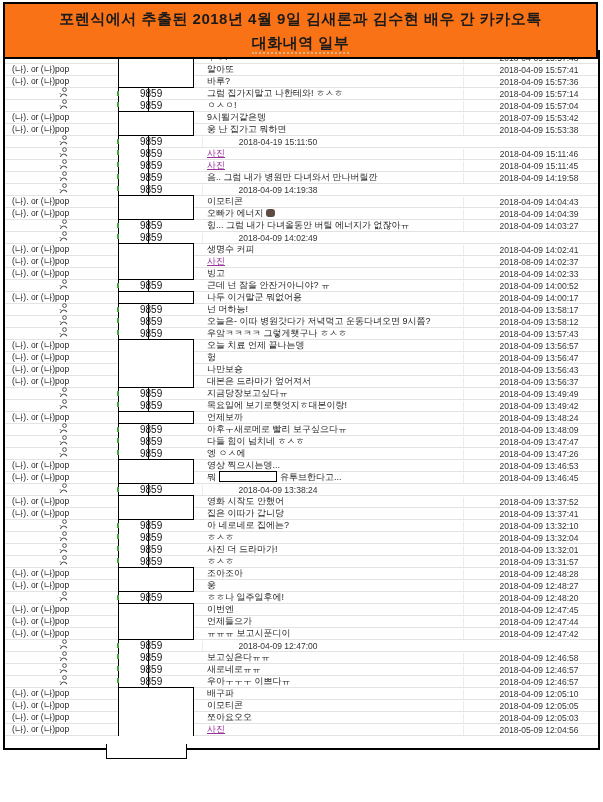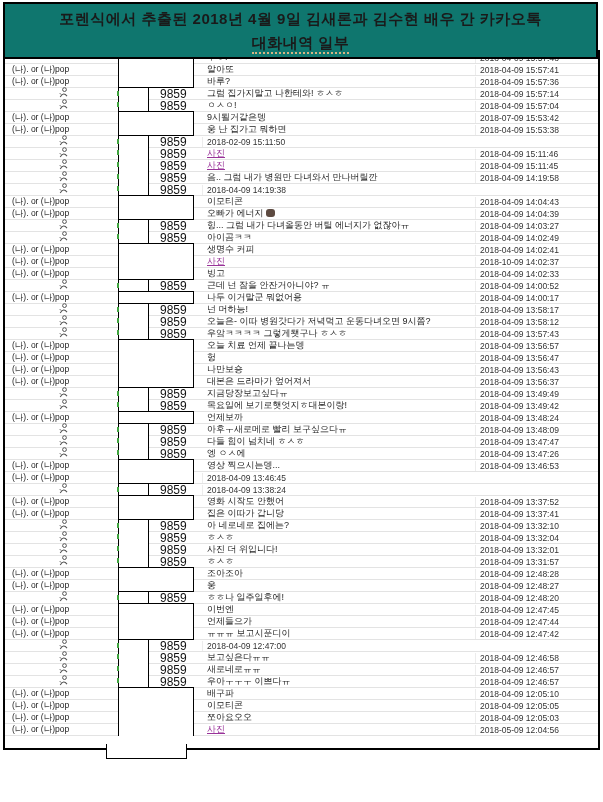--- a/index.html
+++ b/index.html
@@ -4,56 +4,56 @@
 <style>
   html,body{margin:0;padding:0;}
   body{
     width:603px;height:802px;position:relative;background:#fff;
     font-family:"Liberation Sans","DejaVu Sans",sans-serif;color:#1a1a1a;
     overflow:hidden;
   }
   
   .titlebox{
     position:absolute;left:3px;top:2px;width:591px;z-index:6;
-    border:2px solid #000;background:#0f766e;text-align:center;
+    border:2px solid #000;background:#f97316;text-align:center;
     font-weight:bold;font-size:15px;line-height:24px;padding:3px 0 2px 0;
     letter-spacing:.5px;
   }
   .titlebox .wavy{border-bottom:2px dotted #d4b483;padding-bottom:1px;}
   
   .doc-table{
     position:absolute;left:3px;top:50px;width:593px;z-index:1;
     border:2px solid #000;background:#fff;
   }
   .row{
     display:flex;align-items:center;height:12px;box-sizing:border-box;
     border-bottom:1px solid #e3e3e3;font-size:9px;position:relative;
     white-space:nowrap;
   }
   .row:last-child{border-bottom:none;}
   .c-name{width:104px;padding-left:7px;box-sizing:content-box;color:#222;
     font-size:8.5px;overflow:hidden;flex:none;}
   .c-id{width:86px;position:relative;flex:none;height:100%;}
   .c-msg{flex:1;padding-left:5px;overflow:hidden;color:#1c1c1c;}
-  .c-ts{width:118px;flex:none;padding-left:4px;border-left:1px solid #ececec;
-    color:#333;font-size:8.5px;letter-spacing:0;}
+  .c-ts{width:118px;flex:none;padding-left:16px;border-left:1px solid #ececec;
+    color:#333;font-size:8.5px;letter-spacing:0;text-align:center;}
   
   .rbox{
     position:absolute;left:2px;top:-1px;bottom:-1px;background:#fff;
     border:1px solid #000;z-index:2;box-sizing:border-box;
   }
   .rbox.me{width:76px;}
   .rbox.o{width:31px;}
   .rbox.run-mid,.rbox.run-end{border-top:none;}
   .rbox.run-mid,.rbox.run-start{border-bottom:none;}
   .rbox.o::before{
     content:'';position:absolute;left:-2px;top:3px;width:2px;height:5px;
     background:#3fa33f;
   }
-  .idnum{position:relative;z-index:3;margin-left:44px;font-size:12px;color:#111;
+  .idnum{position:relative;z-index:3;margin-left:24px;font-size:10px;color:#111;
     display:inline-block;line-height:12px;}
   .person-icon{display:inline-block;margin-left:47px;vertical-align:middle;}
   .photo-link{color:#993399;text-decoration:underline;cursor:pointer;}
   .inline-redact{
     display:inline-block;width:56px;height:9px;border:1px solid #000;
     background:#fff;vertical-align:-2px;margin:0 3px;
   }
   .emoji-blob{
     display:inline-block;width:9px;height:8px;background:#5d4a41;
     border-radius:3px;vertical-align:-1px;margin-left:2px;
@@ -132,21 +132,21 @@
       <div class="c-msg"><span>웅 난 집가고 뭐하면</span></div>
       <div class="c-ts">2018-04-09 15:53:38</div>
     </div>
     <div class="row">
       <div class="c-name"><span class="person-icon"><svg width="9" height="11" viewBox="0 0 9 11">
             <circle cx="5.5" cy="2.6" r="1.9" fill="none" stroke="#555" stroke-width="1"></circle>
             <path d="M1.2 10 Q4.5 4.5 8 9.2" fill="none" stroke="#555" stroke-width="1.1"></path>
             <path d="M2.2 7.6 L0.8 6.2" fill="none" stroke="#555" stroke-width="1"></path>
           </svg></span></div>
       <div class="c-id"><div class="rbox o run-start"></div><span class="idnum">9859</span></div>
-      <div class="c-ts">2018-02-09 15:11:50</div>
+      <div class="c-ts">2018-04-19 15:11:50</div>
     </div>
     <div class="row">
       <div class="c-name"><span class="person-icon"><svg width="9" height="11" viewBox="0 0 9 11">
             <circle cx="5.5" cy="2.6" r="1.9" fill="none" stroke="#555" stroke-width="1"></circle>
             <path d="M1.2 10 Q4.5 4.5 8 9.2" fill="none" stroke="#555" stroke-width="1.1"></path>
             <path d="M2.2 7.6 L0.8 6.2" fill="none" stroke="#555" stroke-width="1"></path>
           </svg></span></div>
       <div class="c-id"><div class="rbox o run-mid"></div><span class="idnum">9859</span></div>
       <div class="c-msg"><span class="photo-link">사진</span></div>
       <div class="c-ts">2018-04-09 15:11:46</div>
@@ -206,38 +206,37 @@
       <div class="c-msg"><span>힝... 그럼 내가 다녀올동안 버틸 에너지가 없잖아ㅠ</span></div>
       <div class="c-ts">2018-04-09 14:03:27</div>
     </div>
     <div class="row">
       <div class="c-name"><span class="person-icon"><svg width="9" height="11" viewBox="0 0 9 11">
             <circle cx="5.5" cy="2.6" r="1.9" fill="none" stroke="#555" stroke-width="1"></circle>
             <path d="M1.2 10 Q4.5 4.5 8 9.2" fill="none" stroke="#555" stroke-width="1.1"></path>
             <path d="M2.2 7.6 L0.8 6.2" fill="none" stroke="#555" stroke-width="1"></path>
           </svg></span></div>
       <div class="c-id"><div class="rbox o run-end"></div><span class="idnum">9859</span></div>
-      <div class="c-msg"><span>아이곰ㅋㅋ</span></div>
       <div class="c-ts">2018-04-09 14:02:49</div>
     </div>
     <div class="row">
       <div class="c-name">(나). or (나)pop</div>
       <div class="c-id">
         <div class="rbox me run-start"></div>
       </div>
       <div class="c-msg"><span>생명수 커피</span></div>
       <div class="c-ts">2018-04-09 14:02:41</div>
     </div>
     <div class="row">
       <div class="c-name">(나). or (나)pop</div>
       <div class="c-id">
         <div class="rbox me run-mid"></div>
       </div>
       <div class="c-msg"><span class="photo-link">사진</span></div>
-      <div class="c-ts">2018-10-09 14:02:37</div>
+      <div class="c-ts">2018-08-09 14:02:37</div>
     </div>
     <div class="row">
       <div class="c-name">(나). or (나)pop</div>
       <div class="c-id">
         <div class="rbox me run-end"></div>
       </div>
       <div class="c-msg"><span>빙고</span></div>
       <div class="c-ts">2018-04-09 14:02:33</div>
     </div>
     <div class="row">
@@ -384,20 +383,21 @@
         <div class="rbox me run-start"></div>
       </div>
       <div class="c-msg"><span>영상 찍으시는뎅...</span></div>
       <div class="c-ts">2018-04-09 13:46:53</div>
     </div>
     <div class="row">
       <div class="c-name">(나). or (나)pop</div>
       <div class="c-id">
         <div class="rbox me run-end"></div>
       </div>
+      <div class="c-msg"><span>뭐</span><span class="inline-redact"></span><span>유투브한다고...</span></div>
       <div class="c-ts">2018-04-09 13:46:45</div>
     </div>
     <div class="row">
       <div class="c-name"><span class="person-icon"><svg width="9" height="11" viewBox="0 0 9 11">
             <circle cx="5.5" cy="2.6" r="1.9" fill="none" stroke="#555" stroke-width="1"></circle>
             <path d="M1.2 10 Q4.5 4.5 8 9.2" fill="none" stroke="#555" stroke-width="1.1"></path>
             <path d="M2.2 7.6 L0.8 6.2" fill="none" stroke="#555" stroke-width="1"></path>
           </svg></span></div>
       <div class="c-id"><div class="rbox o run-solo"></div><span class="idnum">9859</span></div>
       <div class="c-ts">2018-04-09 13:38:24</div>
@@ -438,21 +438,21 @@
       <div class="c-msg"><span>ㅎㅅㅎ</span></div>
       <div class="c-ts">2018-04-09 13:32:04</div>
     </div>
     <div class="row">
       <div class="c-name"><span class="person-icon"><svg width="9" height="11" viewBox="0 0 9 11">
             <circle cx="5.5" cy="2.6" r="1.9" fill="none" stroke="#555" stroke-width="1"></circle>
             <path d="M1.2 10 Q4.5 4.5 8 9.2" fill="none" stroke="#555" stroke-width="1.1"></path>
             <path d="M2.2 7.6 L0.8 6.2" fill="none" stroke="#555" stroke-width="1"></path>
           </svg></span></div>
       <div class="c-id"><div class="rbox o run-mid"></div><span class="idnum">9859</span></div>
-      <div class="c-msg"><span>사진 더 위입니다!</span></div>
+      <div class="c-msg"><span>사진 더 드라마가!</span></div>
       <div class="c-ts">2018-04-09 13:32:01</div>
     </div>
     <div class="row">
       <div class="c-name"><span class="person-icon"><svg width="9" height="11" viewBox="0 0 9 11">
             <circle cx="5.5" cy="2.6" r="1.9" fill="none" stroke="#555" stroke-width="1"></circle>
             <path d="M1.2 10 Q4.5 4.5 8 9.2" fill="none" stroke="#555" stroke-width="1.1"></path>
             <path d="M2.2 7.6 L0.8 6.2" fill="none" stroke="#555" stroke-width="1"></path>
           </svg></span></div>
       <div class="c-id"><div class="rbox o run-end"></div><span class="idnum">9859</span></div>
       <div class="c-msg"><span>ㅎㅅㅎ</span></div>

